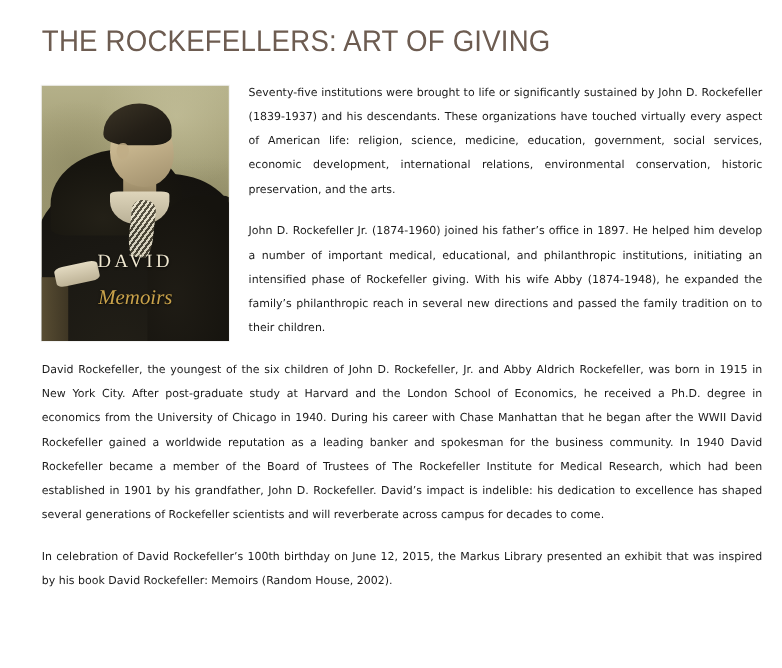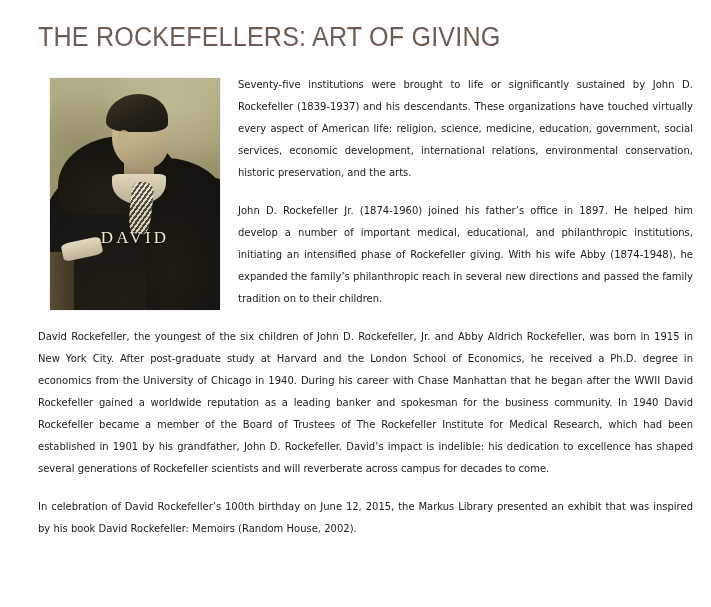--- a/index.html
+++ b/index.html
@@ -39,21 +39,21 @@
   .article {
     position: absolute;
     left: 38px;
     top: 74px;
     width: 655px;
   }
   .book-figure {
     float: left;
     width: 170px;
     height: 232px;
-    margin: 4px 18px 8px 12px;
+    margin: 4px 18px 8px 0;
     position: relative;
   }
   .book-cover {
     width: 170px;
     height: 232px;
     position: relative;
     overflow: hidden;
     background:
       linear-gradient(180deg, #b4b089 0%, #a9a47c 18%, #9d9871 42%, #8f8a66 68%, #7d7a58 100%);
     box-shadow: 0 0 0 1px rgba(0,0,0,0.05);
@@ -257,20 +257,21 @@
         <div class="cover-collar"></div>
         <div class="cover-tie"></div>
         <div class="cover-head"></div>
         <div class="cover-hair"></div>
         <div class="cover-ear"></div>
         <div class="cover-cuff"></div>
         <div class="cover-hand"></div>
         <div class="cover-title">
           <span class="l1">DAVID</span>
         </div>
+        <div class="cover-sub">Memoirs</div>
       </div>
     </figure>
 
     <p class="body-text">Seventy-five institutions were brought to life or significantly sustained by John D. Rockefeller (1839-1937) and his descendants. These organizations have touched virtually every aspect of American life: religion, science, medicine, education, government, social services, economic development, international relations, environmental conservation, historic preservation, and the arts.</p>
     <p class="body-text para-wrap-2">John D. Rockefeller Jr. (1874-1960) joined his father’s office in 1897. He helped him develop a number of important medical, educational, and philanthropic institutions, initiating an intensified phase of Rockefeller giving. With his wife Abby (1874-1948), he expanded the family’s philanthropic reach in several new directions and passed the family tradition on to their children.</p>
     <p class="body-text">David Rockefeller, the youngest of the six children of John D. Rockefeller, Jr. and Abby Aldrich Rockefeller, was born in 1915 in New York City. After post-graduate study at Harvard and the London School of Economics, he received a Ph.D. degree in economics from the University of Chicago in 1940. During his career with Chase Manhattan that he began after the WWII David Rockefeller gained a worldwide reputation as a leading banker and spokesman for the business community. In 1940 David Rockefeller became a member of the Board of Trustees of The Rockefeller Institute for Medical Research, which had been established in 1901 by his grandfather, John D. Rockefeller. David’s impact is indelible: his dedication to excellence has shaped several generations of Rockefeller scientists and will reverberate across campus for decades to come.</p>
     <p class="body-text">In celebration of David Rockefeller’s 100th birthday on June 12, 2015, the Markus Library presented an exhibit that was inspired by his book David Rockefeller: Memoirs (Random House, 2002).</p>
 
   </div>
 </div>

